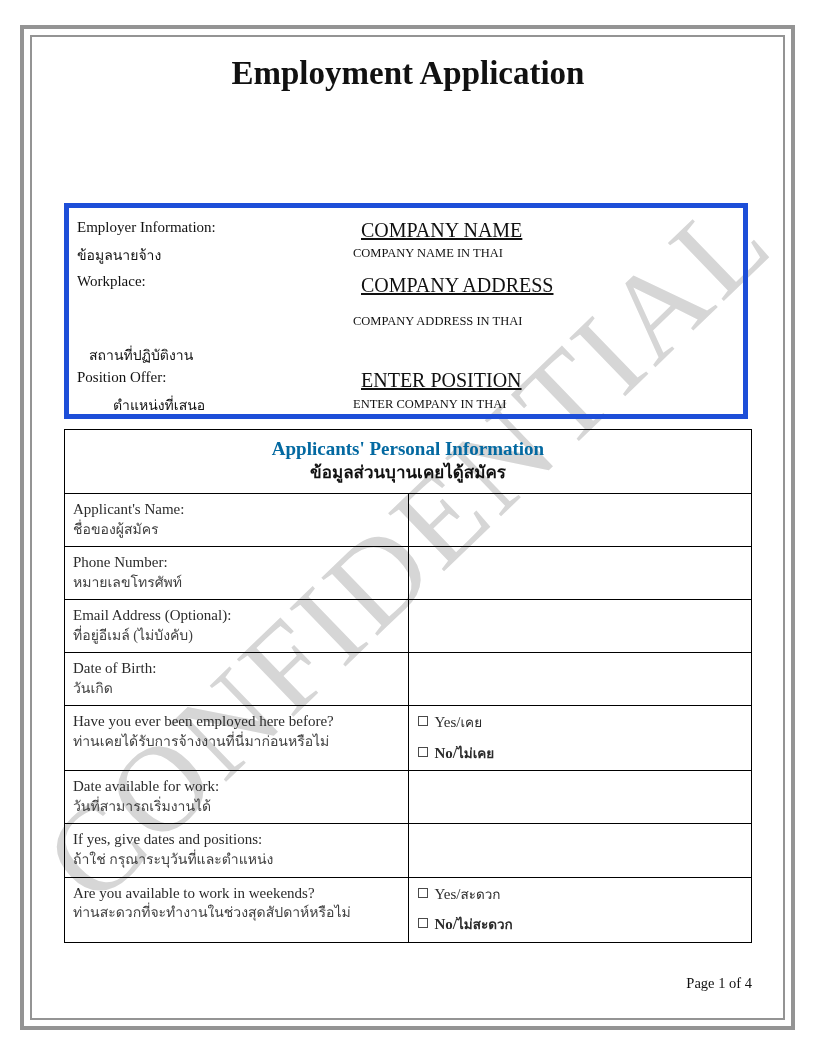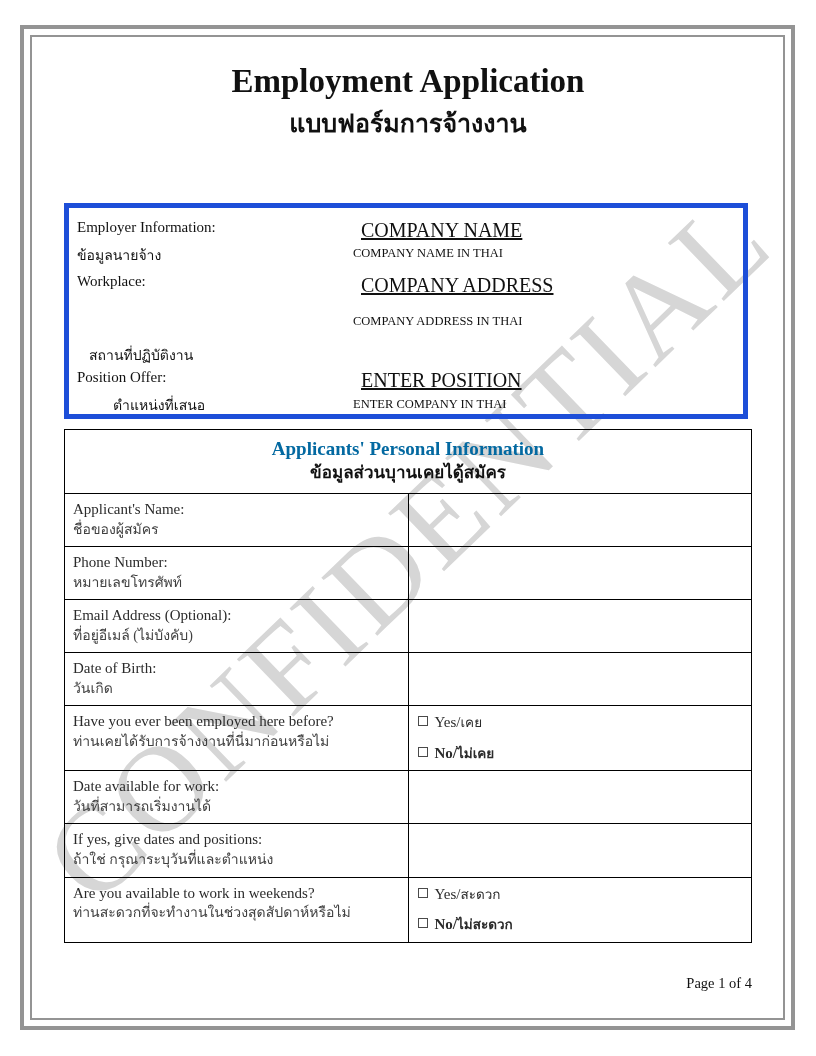--- a/index.html
+++ b/index.html
@@ -76,21 +76,20 @@
     top: 55px;
     width: 688px;
     text-align: center;
   }
   .title-en {
     font-size: 33px;
     font-weight: bold;
     letter-spacing: 0px;
     line-height: 1.15;
     color: #111111;
-    margin-top: 8px;
   }
   .title-th {
     font-size: 25px;
     font-weight: bold;
     line-height: 1.3;
     margin-top: 7px;
     color: #111111;
   }
 
   
@@ -239,21 +238,20 @@
 </div>
 
 <div class="watermark">
   <div class="watermark-text">CONFIDENTIAL</div>
 </div>
 
 <div class="content">
 
   <div class="title-block">
     <div class="title-en">Employment Application</div>
-    <div class="title-th">แบบฟอร์มการจ้างงาน</div>
   </div>
 
   <div class="employer-box">
     <div class="employer-inner" id="employer-inner">
         <div class="emp-row">
           <div class="emp-label-en" style="top: 11px;">Employer Information:</div>
           <div class="emp-label-th" style="top: 36px;">ข้อมูลนายจ้าง</div>
           <div class="emp-value-en" style="top: 11px;">COMPANY NAME</div>
           <div class="emp-value-th" style="top: 38px;">COMPANY NAME IN THAI</div>
         </div>

